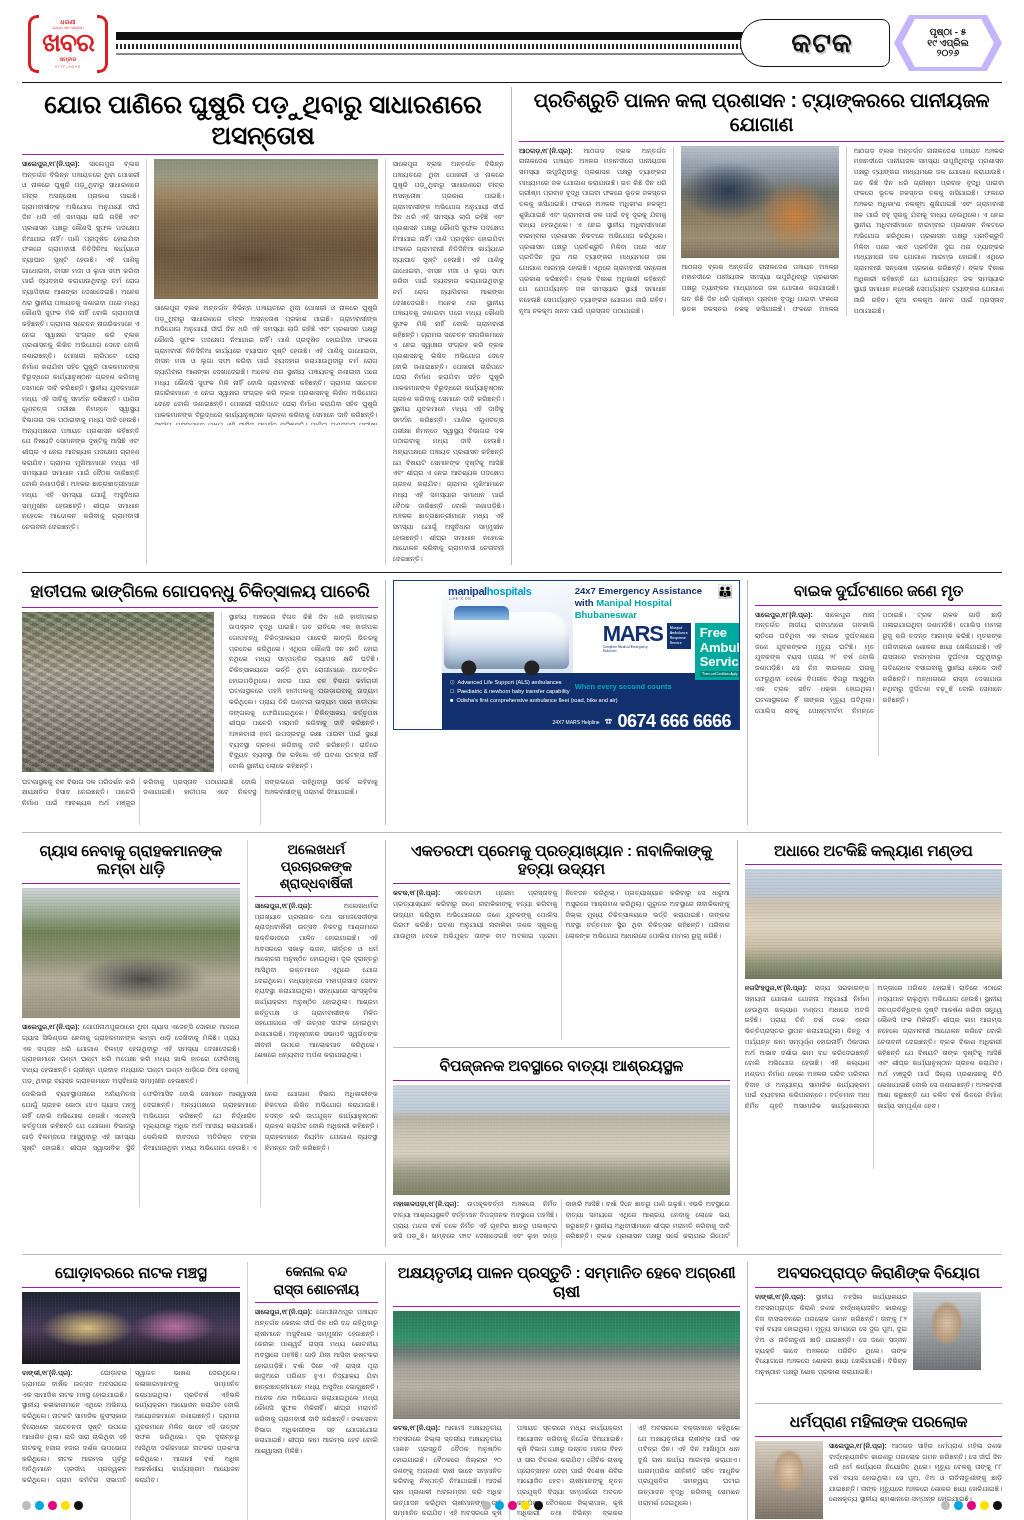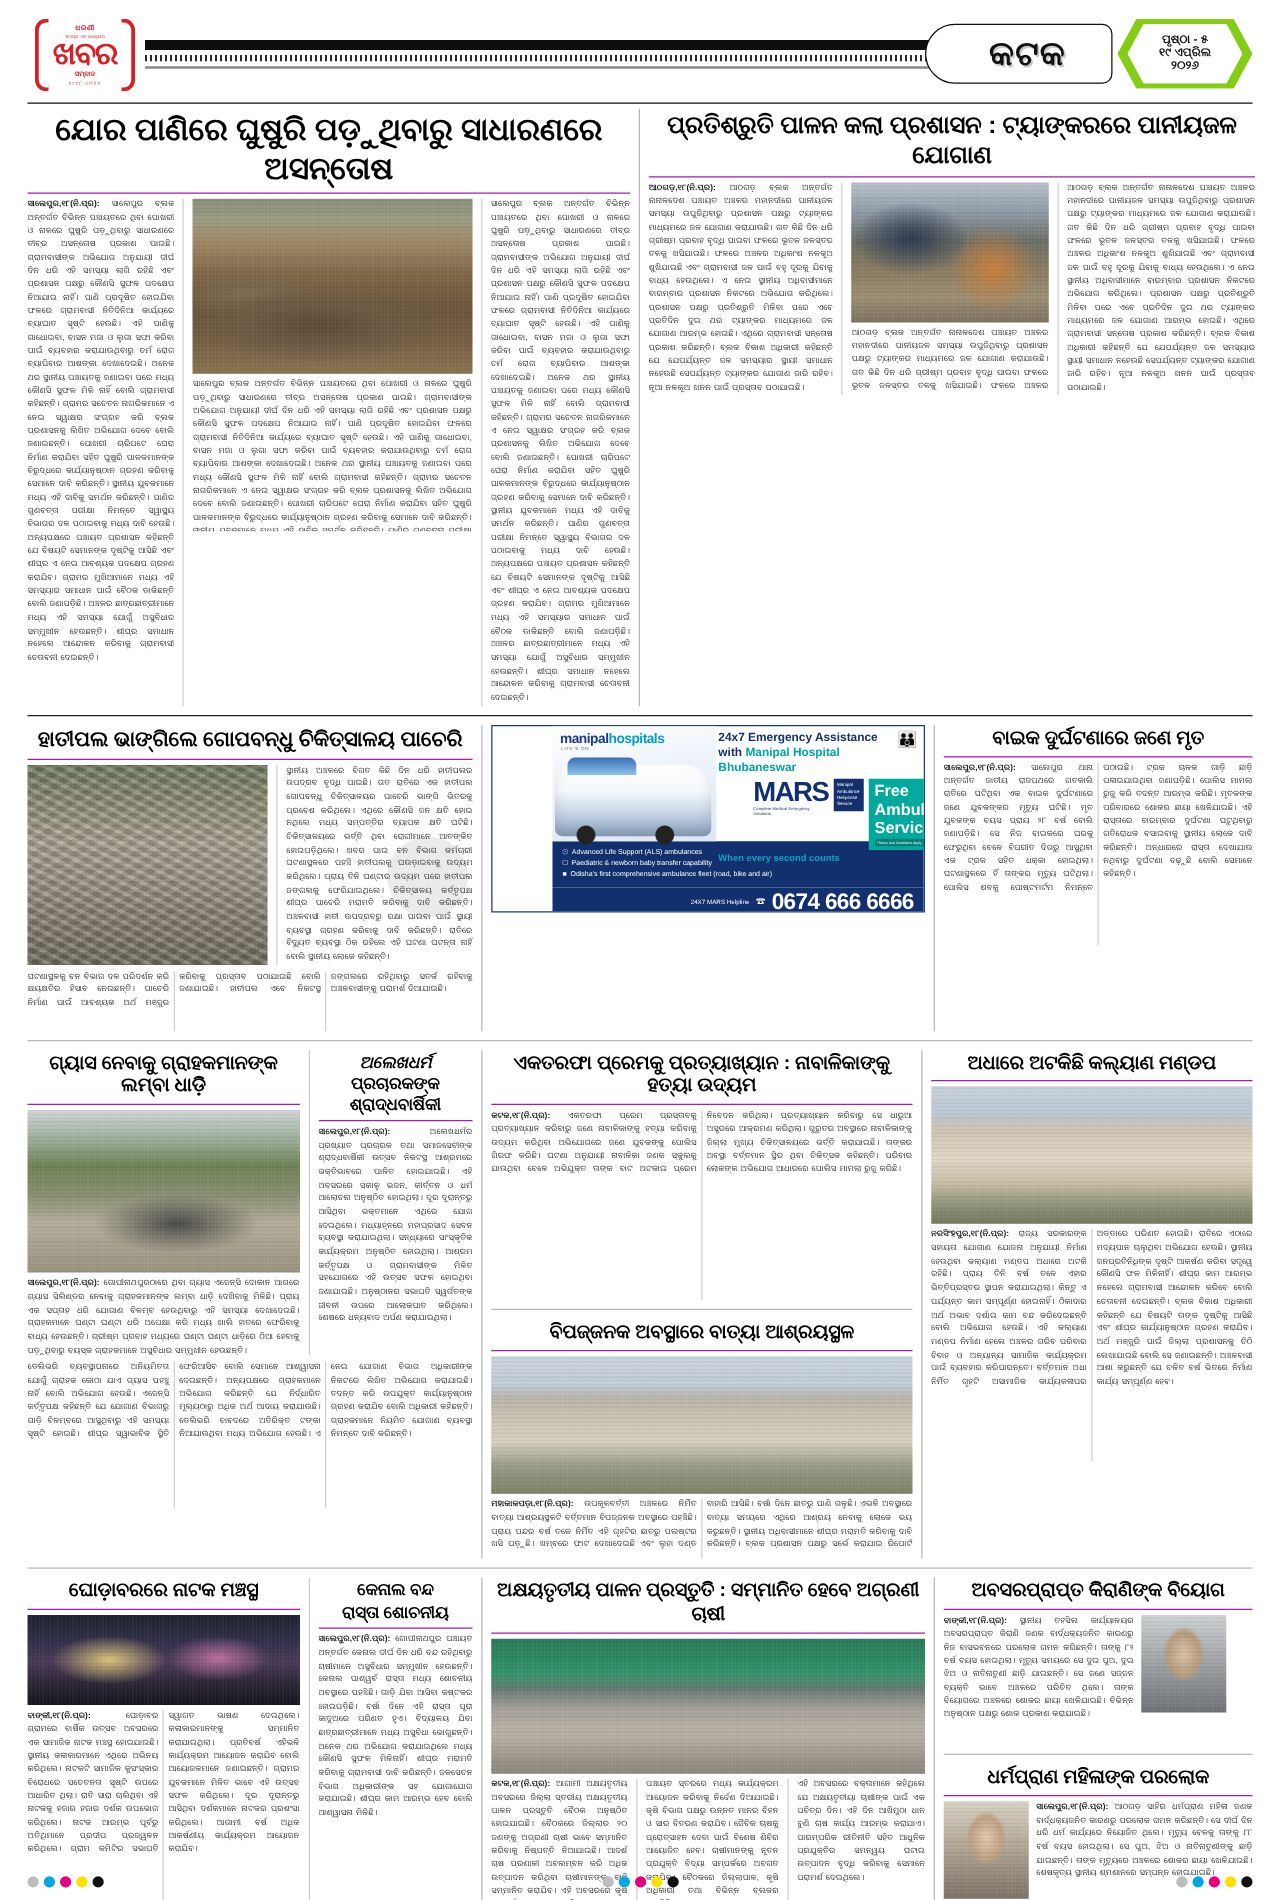--- a/index.html
+++ b/index.html
@@ -45,21 +45,21 @@
     border-radius:24px 8px 8px 24px;
     display:flex; align-items:center; justify-content:center;
     padding:0 16px 0 30px;
   }
   .city-tag span {
     font-size:27px; font-weight:bold; color:#111; letter-spacing:1px;
     text-shadow:1.5px 1.5px 0 #c9c9c9;
   }
   .date-hex {
     position:absolute; right:0; top:2px; width:108px; height:56px;
-    background:#84cc16;
+    background:#c4b5fd;
     clip-path:polygon(14% 0,86% 0,100% 50%,86% 100%,14% 100%,0 50%);
     display:flex; align-items:center; justify-content:center;
   }
   .date-hex-inner {
     width:92px; height:48px; background:#fff;
     clip-path:polygon(14% 0,86% 0,100% 50%,86% 100%,14% 100%,0 50%);
     border:0; display:flex; flex-direction:column;
     align-items:center; justify-content:center; line-height:1.12;
   }
   .date-hex-inner div { font-size:9.5px; font-weight:bold; color:#111; }
@@ -401,21 +401,21 @@
           <div class="photo ph-bikes" style="height:130px;">
             <div class="ph-grain"></div>
           </div>
           <p class="txt" style="margin-top:4px;height:62px;">
             <span class="lead">ସାଲେପୁର,୧୮(ନି.ପ୍ର):</span>
             <span>ଗୋପୀନାଥପୁରଠାରେ ଥିବା ଗ୍ୟାସ ଏଜେନ୍ସି ଦୋକାନ ଆଗରେ ଗ୍ୟାସ ସିଲିଣ୍ଡର ନେବାକୁ ଗ୍ରାହକମାନଙ୍କ ଲମ୍ବା ଧାଡ଼ି ଦେଖିବାକୁ ମିଳିଛି। ପ୍ରାୟ ଏକ ସପ୍ତାହ ଧରି ଯୋଗାଣ ବିଳମ୍ବ ହେଉଥିବାରୁ ଏହି ସମସ୍ୟା ଦେଖାଦେଇଛି। ଗ୍ରାହକମାନେ ଘଣ୍ଟା ଘଣ୍ଟା ଧରି ଅପେକ୍ଷା କରି ମଧ୍ୟ ଖାଲି ହାତରେ ଫେରିବାକୁ ବାଧ୍ୟ ହେଉଛନ୍ତି। ଗ୍ରୀଷ୍ମ ପ୍ରବାହ ମଧ୍ୟରେ ଘଣ୍ଟା ଘଣ୍ଟା ଧାଡ଼ିରେ ଠିଆ ହେବାକୁ ପଡ଼ୁଥିବାରୁ ବୟସ୍କ ଗ୍ରାହକମାନେ ଅସୁବିଧାର ସମ୍ମୁଖୀନ ହେଉଛନ୍ତି।</span>
           </p>
         </div>
         <div style="width:1px;background:#cfcfcf;"></div>
         <div style="width:126px;">
-          <h3 class="hl sm" style="padding-bottom:1px;font-style:italic;">ଅଲେଖଧର୍ମ</h3>
+          <h3 class="hl sm" style="padding-bottom:1px;">ଅଲେଖଧର୍ମ</h3>
           <h3 class="hl sm hl-under" style="padding-top:0;">ପ୍ରଚାରକଙ୍କ ଶ୍ରାଦ୍ଧବାର୍ଷିକୀ</h3>
           <p class="txt" style="height:160px;">
             <span class="lead">ସାଲେପୁର,୧୮(ନି.ପ୍ର):</span>
             <span>ଅଲେଖଧର୍ମର ପ୍ରଖ୍ୟାତ ପ୍ରଚାରକ ତଥା ସମାଜସେବୀଙ୍କ ଶ୍ରାଦ୍ଧବାର୍ଷିକୀ ଉତ୍ସବ ନିକଟସ୍ଥ ଆଶ୍ରମରେ ଭକ୍ତିଭାବରେ ପାଳିତ ହୋଇଯାଇଛି। ଏହି ଅବସରରେ ସକାଳୁ ଭଜନ, କୀର୍ତ୍ତନ ଓ ଧର୍ମ ଆଲୋଚନା ଅନୁଷ୍ଠିତ ହୋଇଥିଲା। ଦୂର ଦୂରାନ୍ତରୁ ଆସିଥିବା ଭକ୍ତମାନେ ଏଥିରେ ଯୋଗ ଦେଇଥିଲେ। ମଧ୍ୟାହ୍ନରେ ମହାପ୍ରସାଦ ସେବନ ବ୍ୟବସ୍ଥା କରାଯାଇଥିଲା। ସନ୍ଧ୍ୟାରେ ସାଂସ୍କୃତିକ କାର୍ଯ୍ୟକ୍ରମ ଅନୁଷ୍ଠିତ ହୋଇଥିଲା। ଆଶ୍ରମ କର୍ତ୍ତୃପକ୍ଷ ଓ ଗ୍ରାମବାସୀଙ୍କ ମିଳିତ ସହଯୋଗରେ ଏହି ଉତ୍ସବ ସଫଳ ହୋଇଥିବା ଜଣାଯାଇଛି। ଅନୁଷ୍ଠାନର ସଭାପତି ସ୍ୱର୍ଗତଙ୍କ ଜୀବନୀ ଉପରେ ଆଲୋକପାତ କରିଥିଲେ। ଶେଷରେ ଧନ୍ୟବାଦ ଅର୍ପଣ କରାଯାଇଥିଲା।</span>
           </p>
         </div>
       </div>
       <p class="txt txtcols3" style="margin-top:5px;height:118px;">
         <span>ଡେଲିଭରି ବ୍ୟବସ୍ଥାପନାରେ ଅନିୟମିତତା ଯୋଗୁଁ ଗ୍ରାହକ କୋଠା ଯାଏ ଗ୍ୟାସ ପହଞ୍ଚୁ ନାହିଁ ବୋଲି ଅଭିଯୋଗ ହେଉଛି। ଏଜେନ୍ସି କର୍ତ୍ତୃପକ୍ଷ କହିଛନ୍ତି ଯେ ଯୋଗାଣ ବିଭାଗରୁ ଗାଡ଼ି ବିଳମ୍ବରେ ଆସୁଥିବାରୁ ଏହି ସମସ୍ୟା ସୃଷ୍ଟି ହୋଇଛି। ଶୀଘ୍ର ସ୍ୱାଭାବିକ ସ୍ଥିତି ଫେରିଆସିବ ବୋଲି ସେମାନେ ଆଶ୍ୱାସନା ଦେଇଛନ୍ତି। ଅନ୍ୟପକ୍ଷରେ ଗ୍ରାହକମାନେ ଅଭିଯୋଗ କରିଛନ୍ତି ଯେ ନିର୍ଦ୍ଧାରିତ ମୂଲ୍ୟଠାରୁ ଅଧିକ ଅର୍ଥ ଆଦାୟ କରାଯାଉଛି। ଡେଲିଭରି ବାବଦରେ ଅତିରିକ୍ତ ଟଙ୍କା ନିଆଯାଉଥିବା ମଧ୍ୟ ଅଭିଯୋଗ ହେଉଛି। ଏ ନେଇ ଯୋଗାଣ ବିଭାଗ ଅଧିକାରୀଙ୍କ ନିକଟରେ ଲିଖିତ ଅଭିଯୋଗ କରାଯାଇଛି। ତଦନ୍ତ କରି ଉପଯୁକ୍ତ କାର୍ଯ୍ୟାନୁଷ୍ଠାନ ଗ୍ରହଣ କରାଯିବ ବୋଲି ଅଧିକାରୀ କହିଛନ୍ତି। ଗ୍ରାହକମାନେ ନିୟମିତ ଯୋଗାଣ ବ୍ୟବସ୍ଥା ନିମନ୍ତେ ଦାବି କରିଛନ୍ତି।</span>
       </p>

